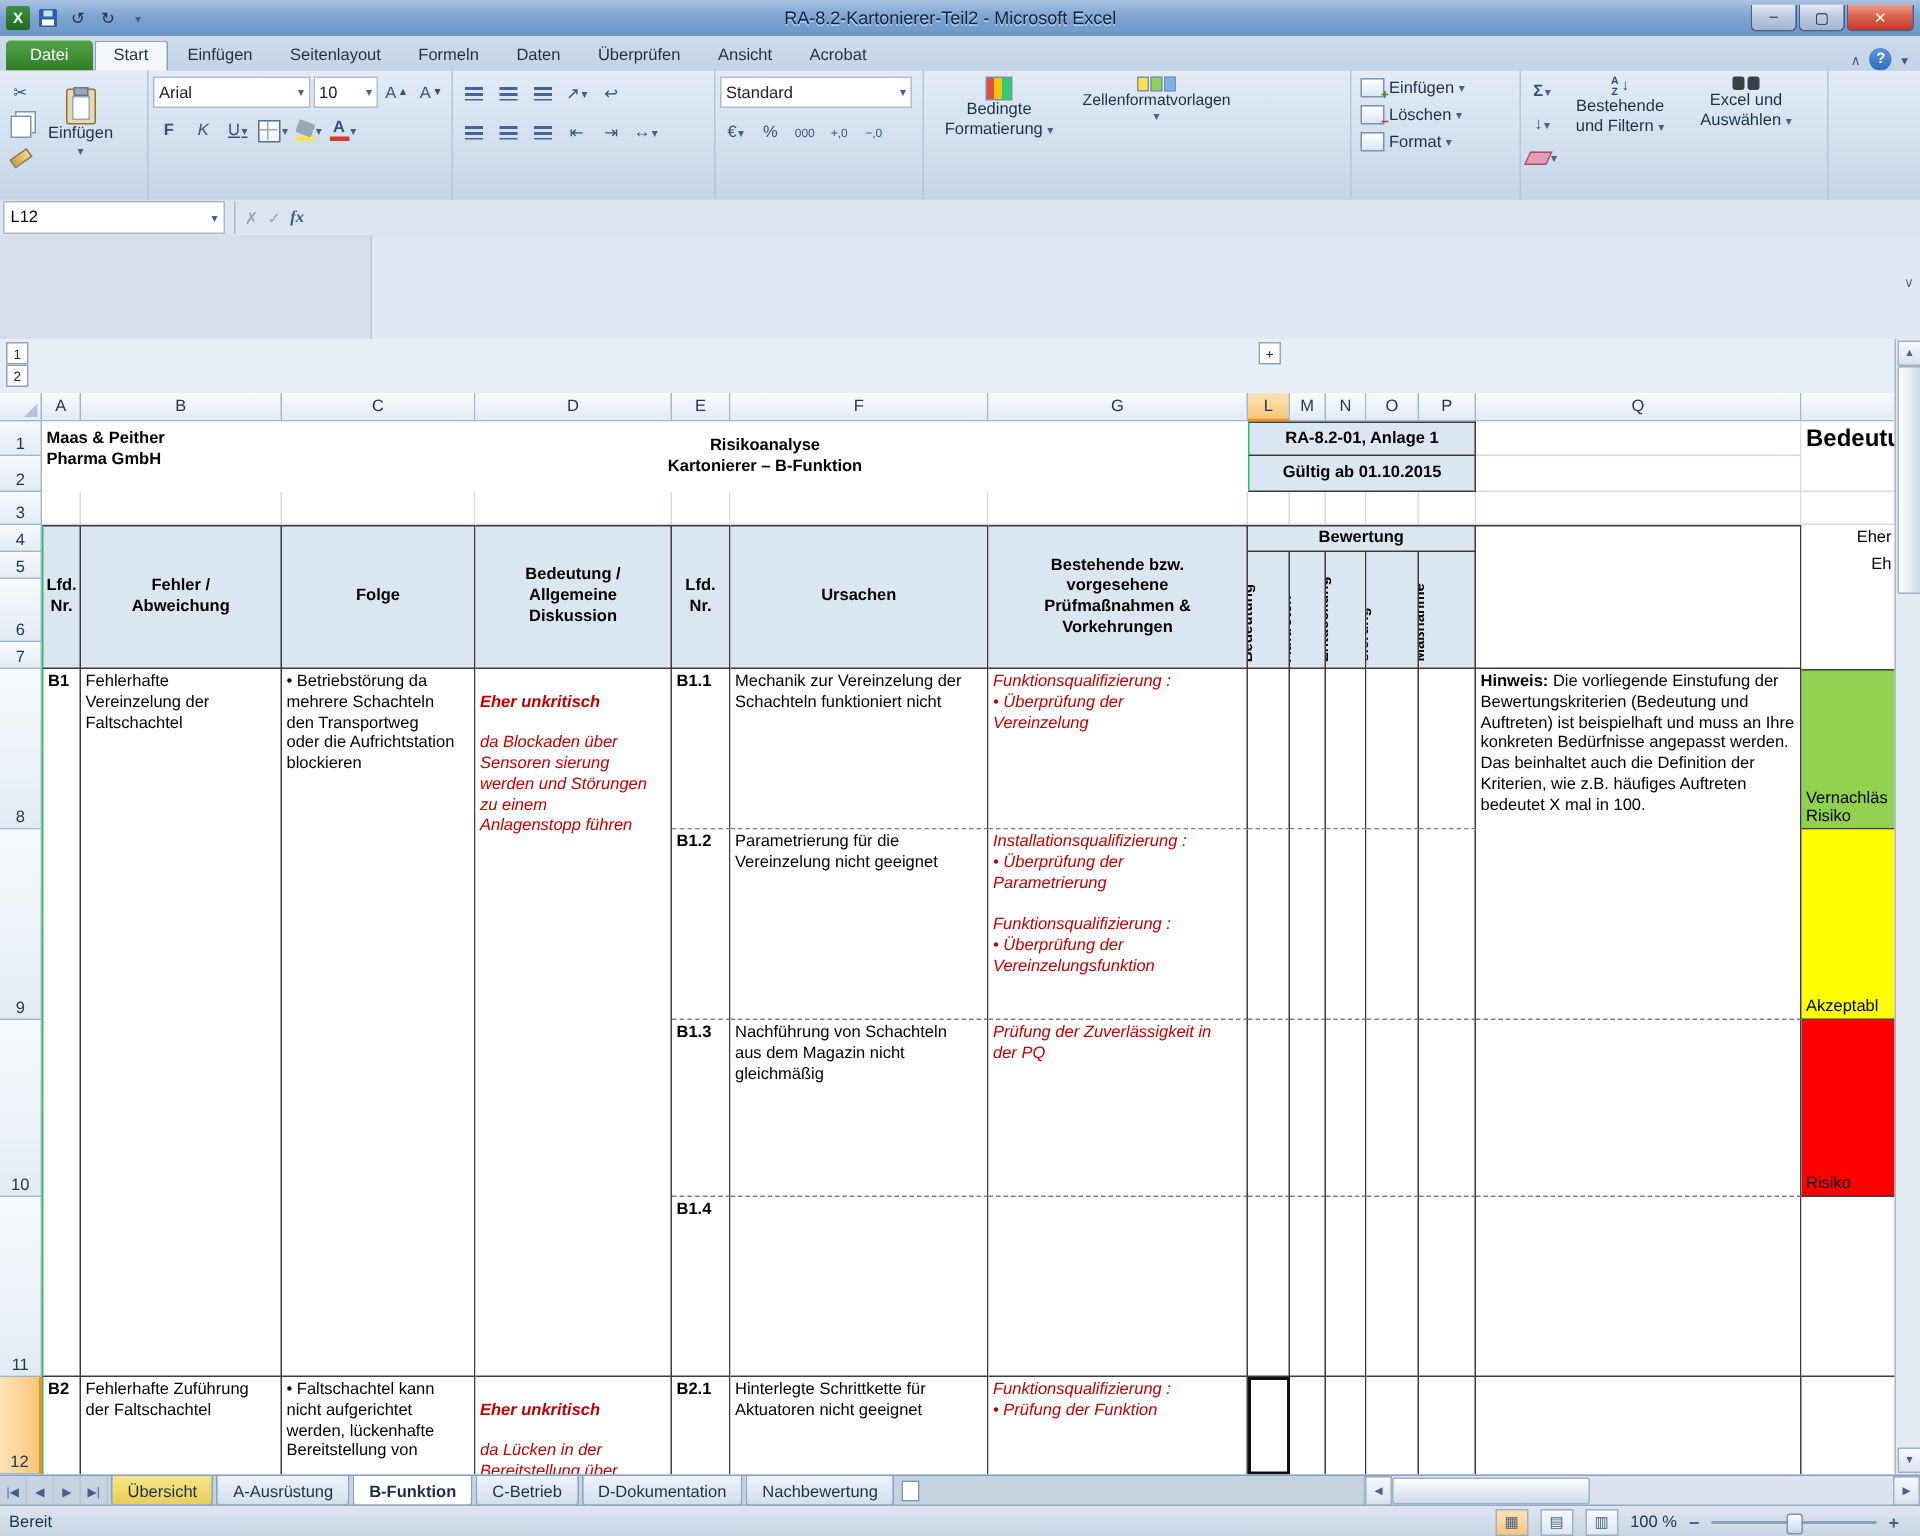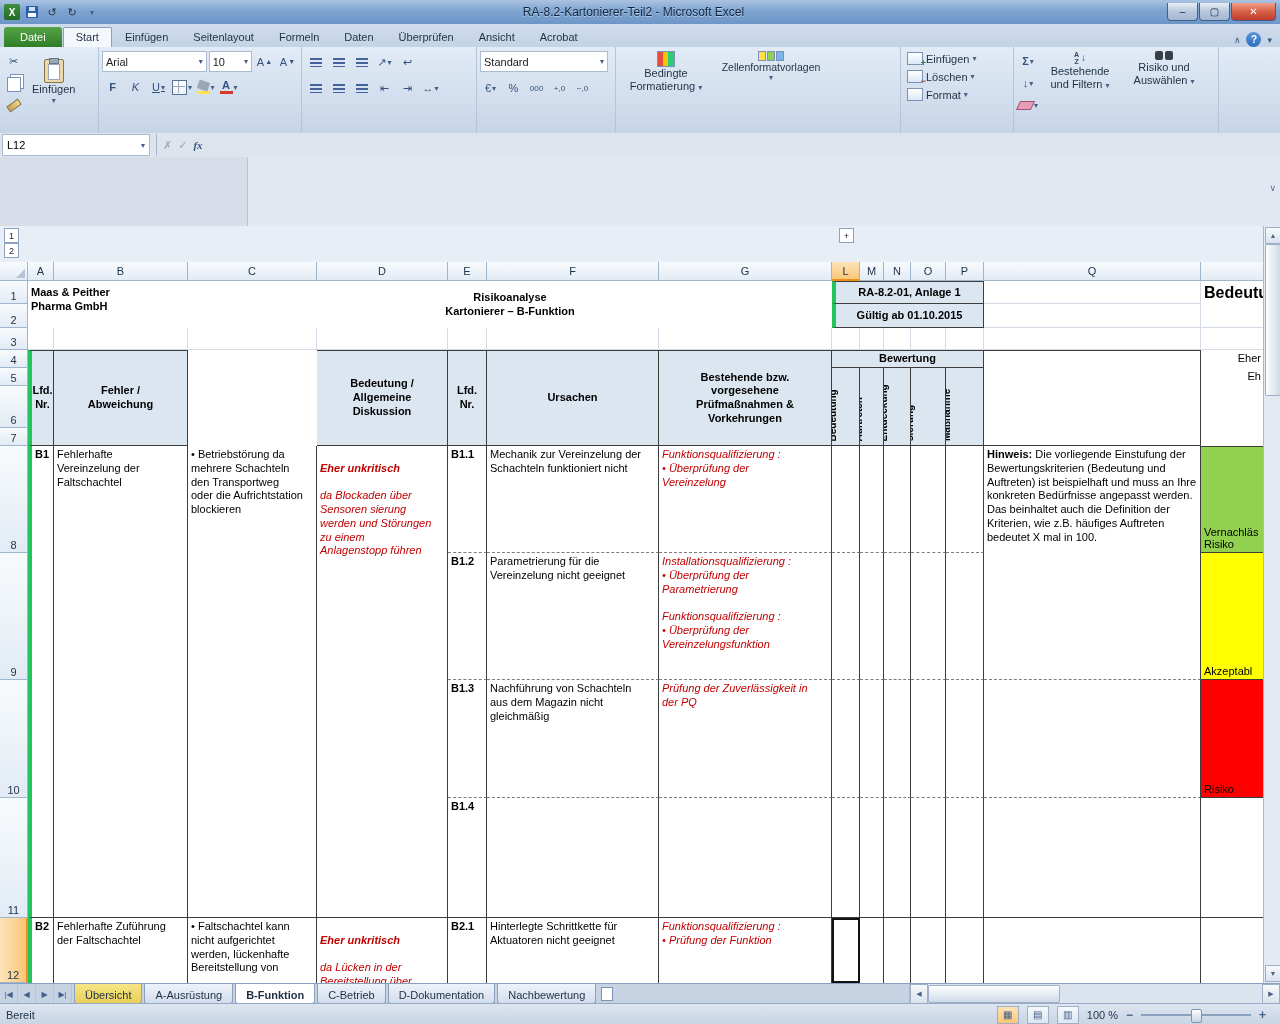--- a/index.html
+++ b/index.html
@@ -79,21 +79,21 @@
     grid-template-columns:28px 26px 134px 129px 131px 39px 172px 173px 28px 24px 27px 35px 38px 217px 63px;
     grid-template-rows:19px 23px 24px 22px 18px 18px 42px 18px 107px 127px 118px 120px 65px}
   .colh,.rowh,.corner{background:linear-gradient(#f8fbfd,#e2ebf4);border-right:1px solid #9eb6ce;border-bottom:1px solid #9eb6ce;font-size:11px;color:#21364f;display:flex;align-items:center;justify-content:center;overflow:hidden}
   .rowh{align-items:flex-end;padding-bottom:1px}
   .colsel{background:linear-gradient(#fde3b8,#fac778);border-bottom:2px solid #ef8d1d}
   .rowsel{background:linear-gradient(90deg,#fde3b8,#fac778);border-right:2px solid #ef8d1d}
   .corner{position:relative}
   .corner:after{content:"";position:absolute;right:2px;bottom:2px;border-style:solid;border-width:0 0 9px 9px;border-color:transparent transparent #b4c4d6 transparent}
   .c{font-size:11px;line-height:1.25;padding:2px 3px;overflow:hidden;white-space:pre-line;background:#fff;position:relative}
   .g{border-right:1px solid #d4dbe6;border-bottom:1px solid #d4dbe6}
-  .bl{border-left:4px solid #22c55e}.br{border-right:1px solid #3c3c3c}
+  .bl{border-left:1px solid #22c55e}.br{border-right:1px solid #3c3c3c}
   .bt{border-top:1px solid #3c3c3c}.bb{border-bottom:1px solid #3c3c3c}
   .dbb{border-bottom:1px dashed #7d7d7d}
   .b{font-weight:bold}.i{font-style:italic}.red{color:#c00000}
   .ctr{display:flex;align-items:center;justify-content:center;text-align:center}
   .hf{background:#dce6f1}
   .rot{position:relative;overflow:hidden}
   .rspan{position:absolute;bottom:4px;left:calc(50% - 7px);transform-origin:0 100%;transform:rotate(-90deg);white-space:pre;font-weight:bold;font-size:10px}
   .rspan.two{left:calc(50% - 12px)}
   .sel{border:2px solid #111;z-index:3;background:#fff}
   .riskcell{display:flex;align-items:flex-end;padding:2px 3px;font-size:11px;white-space:pre-line;overflow:hidden}
@@ -343,21 +343,21 @@
             <span>A</span>
             <span>Z</span>
           </span>
         <span style="color:#2c4a72;font-size:10px">↓</span>
       </span>
       <span>Bestehende</span>
       <span><span>und Filtern</span> <span class="dd">▾</span></span>
     </div>
     <div class="bigbtn" style="width:78px">
       <span class="ic-bino"></span>
-      <span>Risiko und</span>
+      <span>Excel und</span>
       <span><span>Auswählen</span> <span class="dd">▾</span></span>
     </div>
     <div class="glabel">Bearbeiten</div>
   </div>
 </div>
 
 <div id="fbar">
   <div id="namebox">
       <span>L12</span>
       <span class="dd">▾</span>
@@ -436,20 +436,21 @@
   <div class="c g" style="grid-area:4/11"></div>
   <div class="c g" style="grid-area:4/12"></div>
   <div class="c g" style="grid-area:4/13"></div>
   <div class="c g" style="grid-area:4/14"></div>
   <div class="c g" style="grid-area:4/15"></div>
 
   <div class="c b ctr hf bl bt br bb" style="grid-area:5/2/9/3">Lfd.
 Nr.</div>
   <div class="c b ctr hf bt br bb" style="grid-area:5/3/9/4">Fehler /
 Abweichung</div>
+  <div class="c b ctr hf bt br bb" style="grid-area:5/4/9/5">Folge</div>
   <div class="c b ctr hf bt br bb" style="grid-area:5/5/9/6">Bedeutung /
 Allgemeine
 Diskussion</div>
   <div class="c b ctr hf bt br bb" style="grid-area:5/6/9/7">Lfd.
 Nr.</div>
   <div class="c b ctr hf bt br bb" style="grid-area:5/7/9/8">Ursachen</div>
   <div class="c b ctr hf bt br bb" style="grid-area:5/8/9/9">Bestehende bzw.
 vorgesehene
 Prüfmaßnahmen &amp;
 Vorkehrungen</div>

